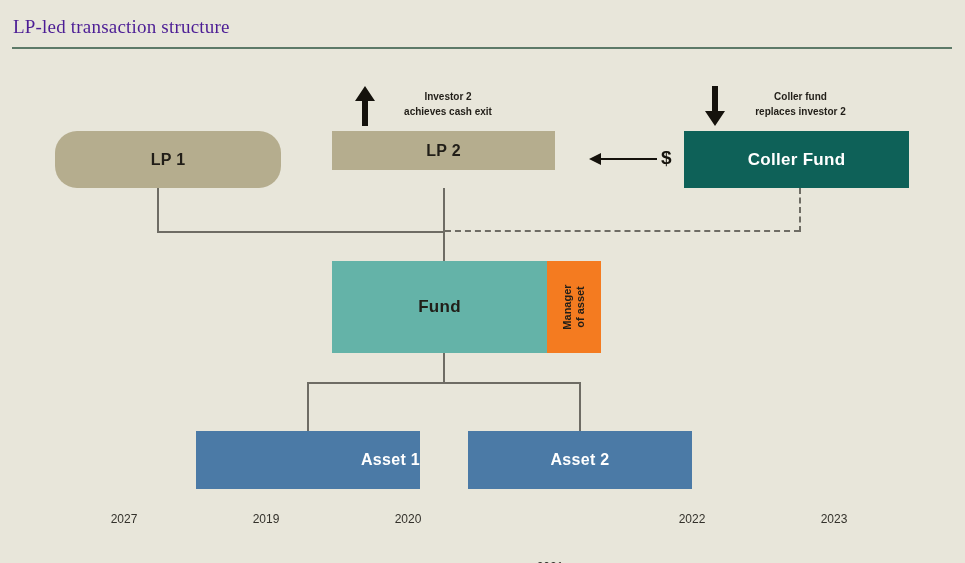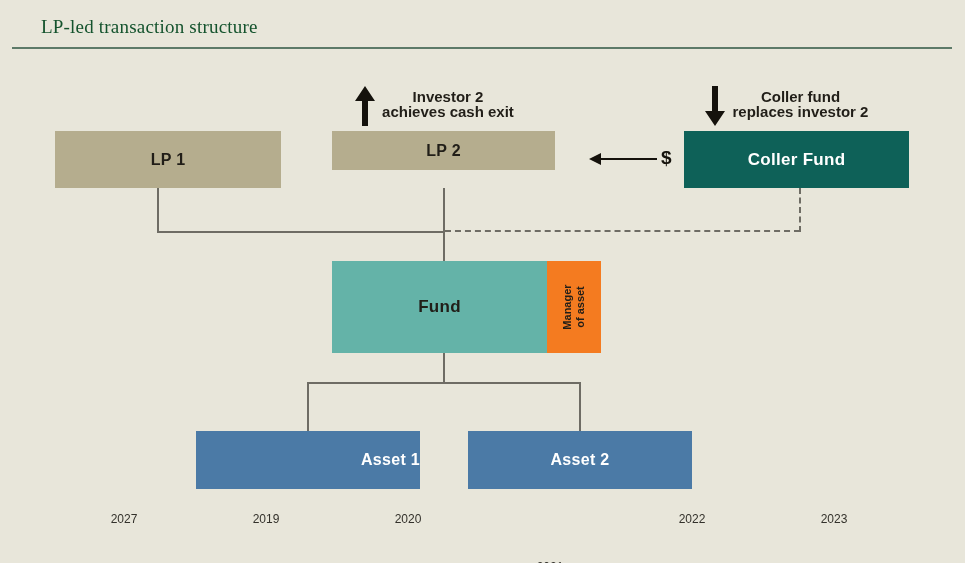--- a/index.html
+++ b/index.html
@@ -22,24 +22,23 @@
     height: 563px;
   }
 
   
   .page-title {
     position: absolute;
     left: 13px;
     top: 16px;
     font-family: "Liberation Serif", serif;
     font-size: 19px;
-    color: #14532d;
+    color: #4c1d95;
     letter-spacing: 0.2px;
     white-space: nowrap;
-    margin-left: 28px;
   }
   .title-rule {
     position: absolute;
     left: 12px;
     top: 47px;
     width: 940px;
     height: 1.5px;
     background: #5d7a68;
   }
 
@@ -67,21 +66,21 @@
     background: #64b3a8;
     color: #211e18;
     font-size: 17px;
   }
   .node-asset {
     background: #4b7aa6;
     color: #ffffff;
     font-size: 16px;
   }
 
-  #lp1  { left: 55px;  top: 131px; width: 226px; height: 57px; }
+  #lp1  { left: 55px;  top: 131px; width: 226px; height: 57px; border-radius: 22px; }
   #lp2  { left: 332px; top: 131px; width: 223px; height: 39px; }
   #coller { left: 684px; top: 131px; width: 225px; height: 57px; }
 
   #fund-group { position: absolute; left: 332px; top: 261px; width: 269px; height: 92px; }
   #fund {
     left: 0; top: 0; width: 215px; height: 92px;
   }
   #manager {
     position: absolute;
     left: 215px; top: 0;
@@ -134,21 +133,21 @@
   #l-a1-down   { left: 307px; top: 382px; height: 50px; }
   #l-a2-down   { left: 579px; top: 382px; height: 50px; }
 
   
   #d-h  { left: 445px; top: 230px; width: 355px; }
   #d-v  { left: 799px; top: 188px; height: 44px; }
 
   
   .anno {
     position: absolute;
-    font-size: 15px;
+    font-size: 10px;
     font-weight: bold;
     color: #211e18;
     line-height: 15px;
     text-align: center;
     white-space: nowrap;
   }
   #anno-inv2   { left: 373px; top: 89px; width: 150px; }
   #anno-coller { left: 723px; top: 89px; width: 155px; }
 
   .arrow-glyph {

